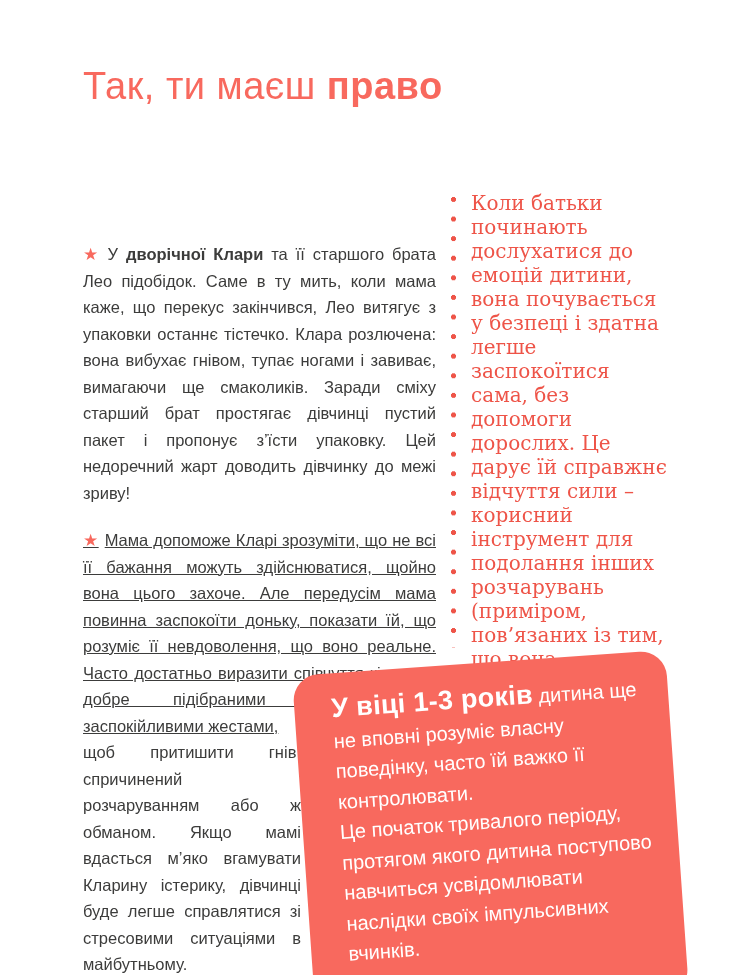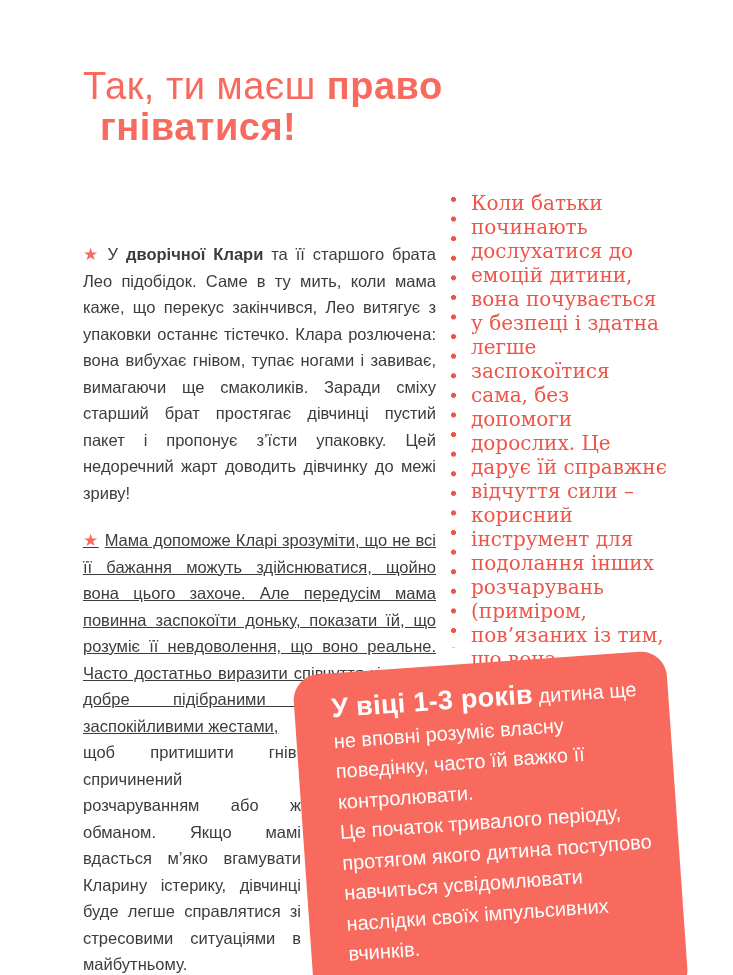--- a/index.html
+++ b/index.html
@@ -15,21 +15,21 @@
     width:733px;height:975px;
     background:var(--paper,#fff);
     overflow:hidden;
     font-family:"Liberation Sans",sans-serif;
     color:var(--ink,#3c3c3b);
   }
   
   .title{
     position:absolute;left:83px;top:66px;margin:0;
     font-size:38px;line-height:41px;letter-spacing:.5px;
-    color:var(--coral,#f8695e);font-weight:400;
+    color:var(--coral,#f8695e);font-weight:400;text-align:center;
   }
   .title .light{font-weight:300;}
   .title .heavy{font-weight:800;}
   .title .line2{display:block;margin-left:17px;font-weight:800;}
   .subtitle{
     position:absolute;left:84px;top:152px;margin:0;
     font-size:20px;font-weight:800;color:var(--coral,#f8695e);
   }
   
   .left-col{
@@ -74,21 +74,20 @@
   .callout p{margin:0;font-size:20px;line-height:30.5px;}
   .callout .lead{font-size:27px;font-weight:800;letter-spacing:.3px;}
 </style>
 </head>
 <body>
 
 <div class="page">
 
   <h1 class="title">
     <span class="light">Так, ти маєш </span><span class="heavy">право</span>
-    <span class="line2">гніватися!</span>
   </h1>
 
 
   <div class="left-col">
     <p><span class="star">★</span><span>У </span><strong>дворічної Клари</strong><span> та її старшого брата Лео підобідок. Саме в ту мить, коли мама каже, що перекус закінчився, Лео витягує з упаковки останнє тістечко. Клара розлючена: вона вибухає гнівом, тупає ногами і завиває, вимагаючи ще смаколиків. Заради сміху старший брат простягає дівчинці пустий пакет і пропонує з’їсти упаковку. Цей недоречний жарт доводить дівчинку до межі зриву!</span></p>
     <p class="gap"><span class="star">★</span><span>Мама допоможе Кларі зрозуміти, що не всі її бажання можуть здійснюватися, щойно вона цього захоче. Але передусім мама повинна заспокоїти доньку, показати їй, що розуміє її невдоволення, що воно реальне. Часто достатньо виразити співчуття кількома добре підібраними словами чи заспокійливими жестами,</span></p>
     <p class="narrow">щоб притишити гнів, спричинений розчаруванням або ж обманом. Якщо мамі вдасться м’яко вгамувати Кларину істерику, дівчинці буде легше справлятися зі стресовими ситуаціями в майбутньому.</p>
   </div>
 
   <div class="dotted"></div>

